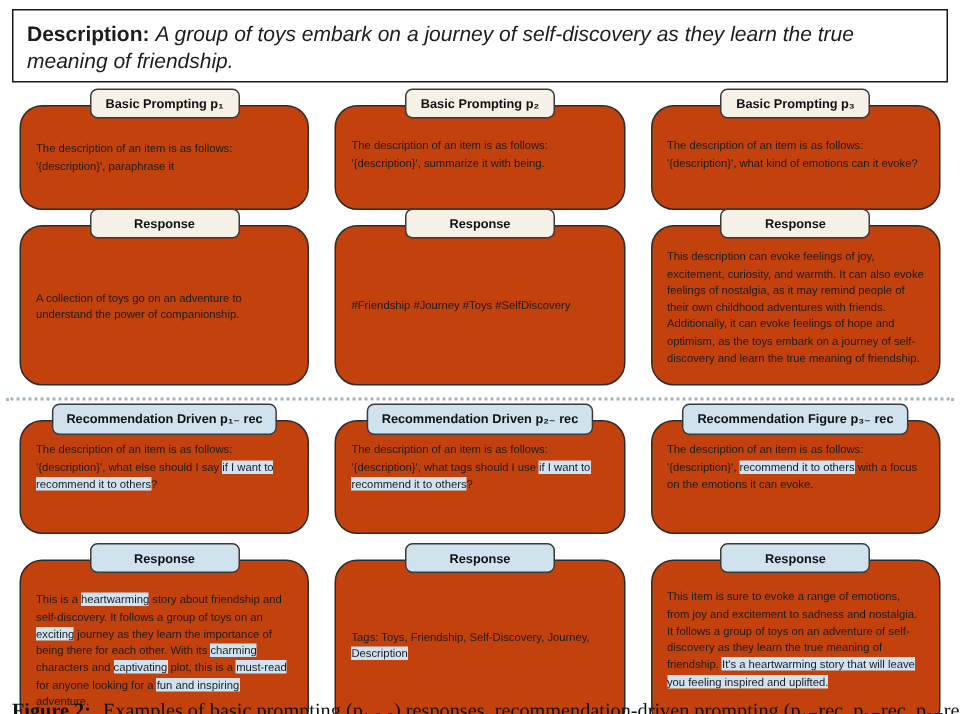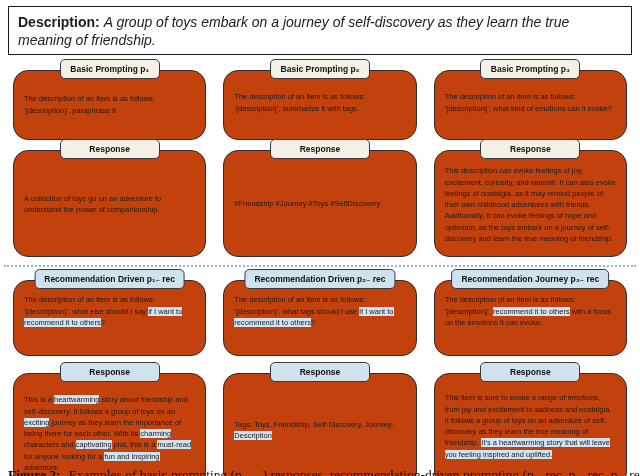--- a/index.html
+++ b/index.html
@@ -107,21 +107,21 @@
 <div class="grid g-basic-prompt">
   <div class="panel">
     <div class="badge">Basic Prompting p₁</div>
     <div class="box h70 pt22">
       <p class="txt"><span>The description of an item is as follows: '{description}', paraphrase it</span></p>
     </div>
   </div>
   <div class="panel">
     <div class="badge">Basic Prompting p₂</div>
     <div class="box h70 pt20">
-      <p class="txt"><span>The description of an item is as follows: '{description}', summarize it with tags.</span></p>
+      <p class="txt"><span>The description of an item is as follows: '{description}', summarize it with being.</span></p>
     </div>
   </div>
   <div class="panel">
     <div class="badge">Basic Prompting p₃</div>
     <div class="box h70 pt20">
       <p class="txt"><span>The description of an item is as follows: '{description}', what kind of emotions can it evoke?</span></p>
     </div>
   </div>
 </div>
 
@@ -155,21 +155,21 @@
       <p class="txt"><span>The description of an item is as follows: '{description}', what else should I say </span><span class="hl">if I want to recommend it to others</span><span>?</span></p>
     </div>
   </div>
   <div class="panel">
     <div class="badge blue">Recommendation Driven p₂₋ rec</div>
     <div class="box h76 pt13">
       <p class="txt"><span>The description of an item is as follows: '{description}', what tags should I use </span><span class="hl">if I want to recommend it to others</span><span>?</span></p>
     </div>
   </div>
   <div class="panel">
-    <div class="badge blue">Recommendation Journey p₃₋ rec</div>
+    <div class="badge blue">Recommendation Figure p₃₋ rec</div>
     <div class="box h76 pt13">
       <p class="txt"><span>The description of an item is as follows: '{description}', </span><span class="hl">recommend it to others</span><span> with a focus on the emotions it can evoke.</span></p>
     </div>
   </div>
 </div>
 
 <div class="grid g-rec-resp">
   <div class="panel">
     <div class="badge blue">Response</div>
     <div class="box h114 pt20">

